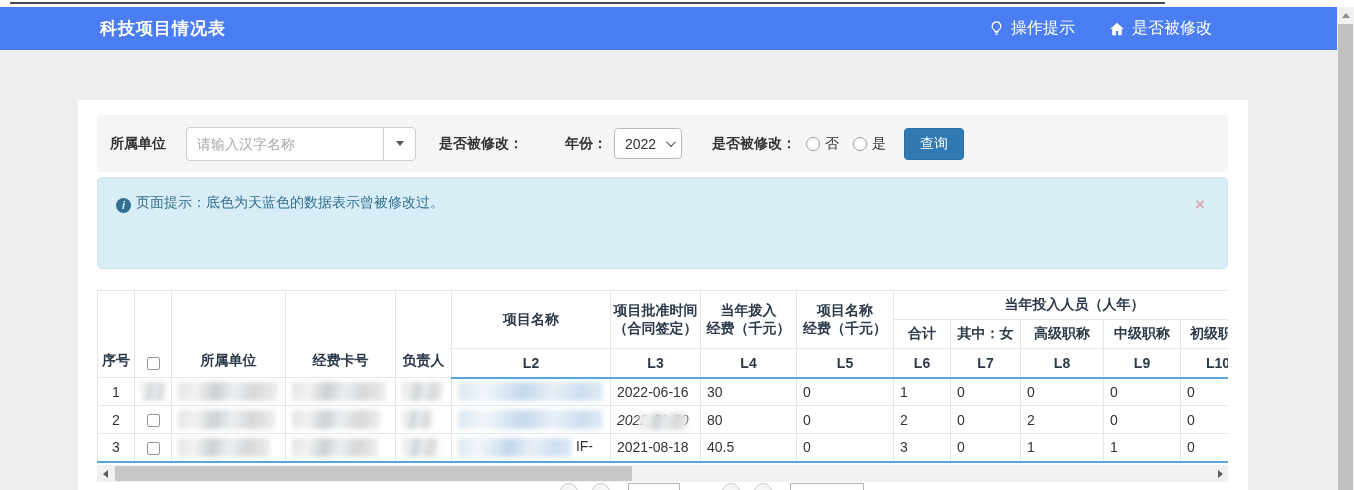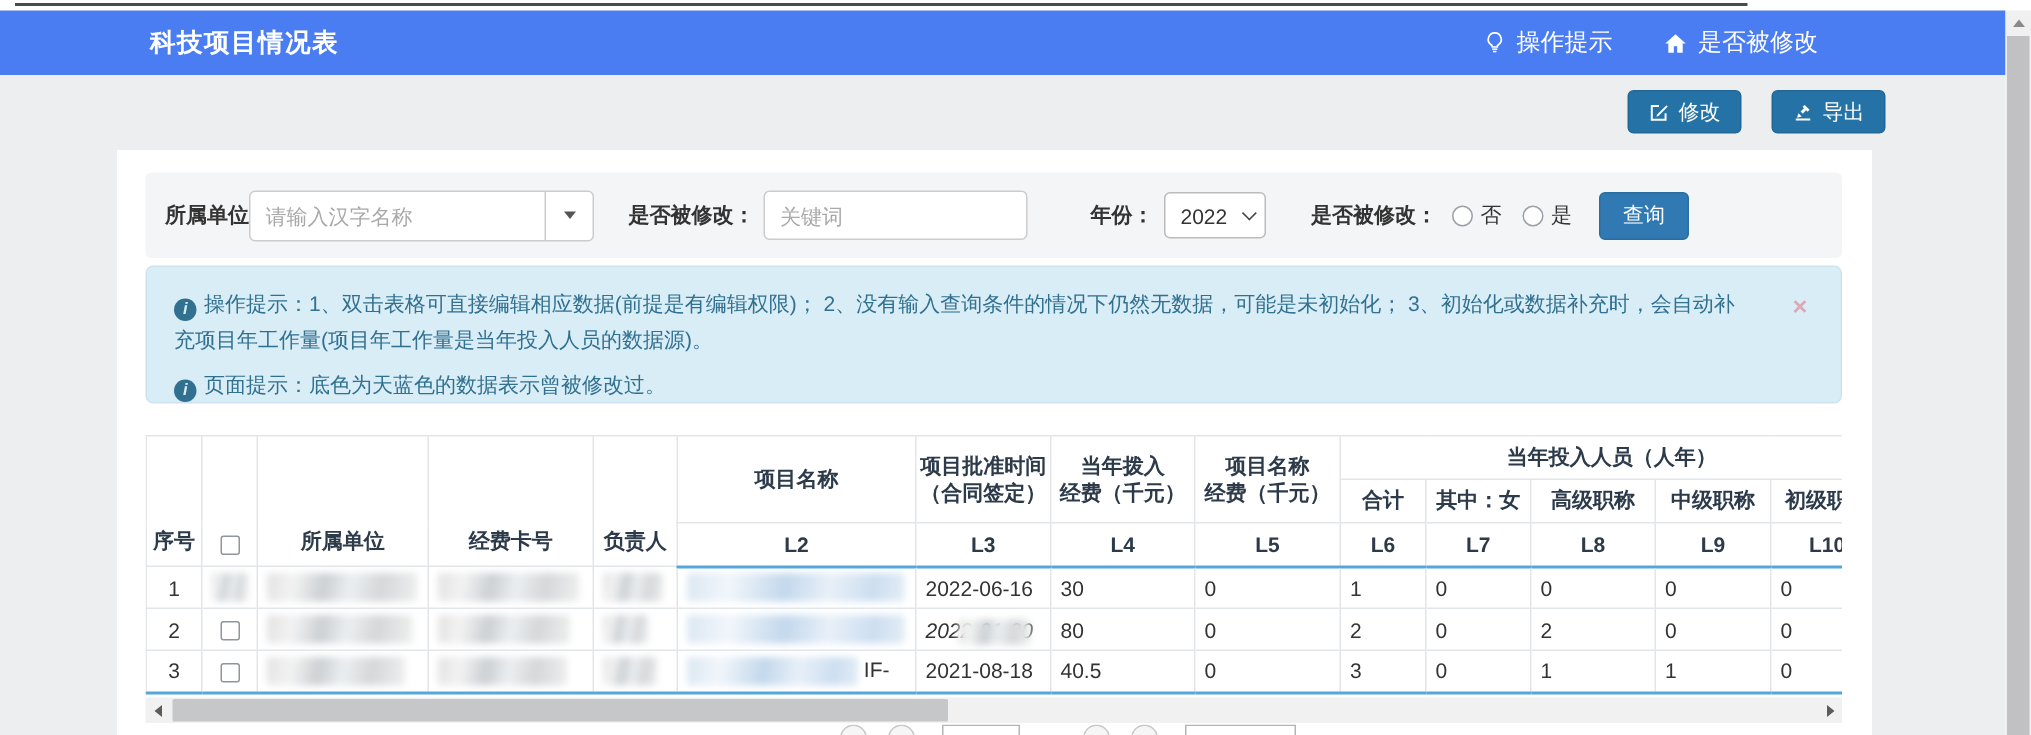--- a/index.html
+++ b/index.html
@@ -24,21 +24,21 @@
   .tb-btn { display:flex; align-items:center; gap:6px; background:#2573a6; border:1px solid #216897;
     color:#fff; font-size:14px; height:29px; padding:0 13px; border-radius:4px; cursor:pointer; }
 
   
   .card { position:absolute; left:78px; top:100px; width:1170px; height:390px; background:#fff; }
 
   
   .filter-panel { position:absolute; left:19px; top:15px; width:1131px; height:57px;
     background:#f4f5f7; border-radius:4px; display:flex; align-items:center; padding-left:13px; }
   .f-label { font-size:14px; font-weight:bold; color:#333; white-space:nowrap; }
-  .combo { position:relative; width:230px; height:34px; margin-left:0; background:#fff;
+  .combo { position:relative; width:230px; height:34px; margin-left:20px; background:#fff;
     border:1px solid #ccc; border-radius:4px; }
   .combo input { width:196px; height:32px; border:none; outline:none; padding:0 10px;
     font-size:14px; color:#555; background:transparent; font-family:inherit; }
   .combo .caret-box { position:absolute; right:0; top:0; width:32px; height:32px;
     border-left:1px solid #ccc; display:flex; align-items:center; justify-content:center; cursor:pointer; }
   .caret-down { width:0; height:0; border-left:4px solid transparent; border-right:4px solid transparent;
     border-top:5px solid #555; }
   .text-input { height:33px; border:1px solid #ccc; border-radius:4px; padding:0 10px;
     font-size:14px; color:#555; outline:none; font-family:inherit; }
   input::placeholder { color:#a9a9a9; opacity:1; }
@@ -138,75 +138,52 @@
               <path d="M8 1.8 1.2 8h2v6.2h3.7V9.9h2.2v4.3h3.7V8h2z" fill="#fff"></path>
             </svg>
         </span>
         <span>是否被修改</span>
       </div>
     </div>
   </div>
 
   <div class="page-bg"></div>
 
-  <div class="toolbar">
-    <button class="tb-btn">
-      <span>
-        <svg viewBox="0 0 16 16" width="14" height="14">
-            <path d="M13 8.5V13.5H2.5V3H8" fill="none" stroke="#fff" stroke-width="1.5"></path>
-            <path d="M6.6 9.6 13.7 2.4l1 1-7.1 7.2-1.6.6z" fill="#fff"></path>
-          </svg>
-      </span>
-      <span>修改</span>
-    </button>
-    <button class="tb-btn">
-      <span>
-        <svg viewBox="0 0 16 16" width="14" height="14">
-            <path d="M2.5 12.5h11v1.6h-11z" fill="#fff"></path>
-            <path d="M9.3 2.2 13 5.9l-1.5 1.5-1.1-1.1-2.6 2.6-1.6-1.6 2.6-2.6-1.1-1.1z" fill="#fff"></path>
-            <path d="M4.5 8.5 7 11l-3.5 1z" fill="#fff"></path>
-          </svg>
-      </span>
-      <span>导出</span>
-    </button>
-  </div>
 
   <div class="card">
 
     <div class="filter-panel">
       <span class="f-label">所属单位</span>
       <div class="combo">
         <input placeholder="请输入汉字名称" style="">
         <div class="caret-box">
           <span class="caret-down"></span>
         </div>
       </div>
       <span class="f-label" style="margin-left:23px;">是否被修改：</span>
-      <input class="text-input" style="width: 176px; margin-left: 6px;" placeholder="关键词">
       <span class="f-label" style="margin-left:42px;">年份：</span>
       <div class="year-select">
         <span>2022</span>
         <span class="chev"></span>
       </div>
       <span class="f-label" style="margin-left:30px;">是否被修改：</span>
       <div class="radio-group">
         <label class="radio-item">
           <span class="radio-circle"></span>
           <span>否</span>
         </label>
         <label class="radio-item">
           <span class="radio-circle"></span>
           <span>是</span>
         </label>
       </div>
       <button class="search-btn">查询</button>
     </div>
 
     <div class="info-box">
-      <div class="info-line"><span class="info-i">i</span><span>操作提示：1、双击表格可直接编辑相应数据(前提是有编辑权限)； 2、没有输入查询条件的情况下仍然无数据，可能是未初始化； 3、初始化或数据补充时，会自动补充项目年工作量(项目年工作量是当年投入人员的数据源)。</span></div>
       <div class="info-line"><span class="info-i">i</span><span>页面提示：底色为天蓝色的数据表示曾被修改过。</span></div>
       <span class="info-close">×</span>
     </div>
 
     <div class="table-wrap">
       <table>
         <colgroup>
           <col style="width:37px">
             <col style="width:37px">
             <col style="width:114px">

